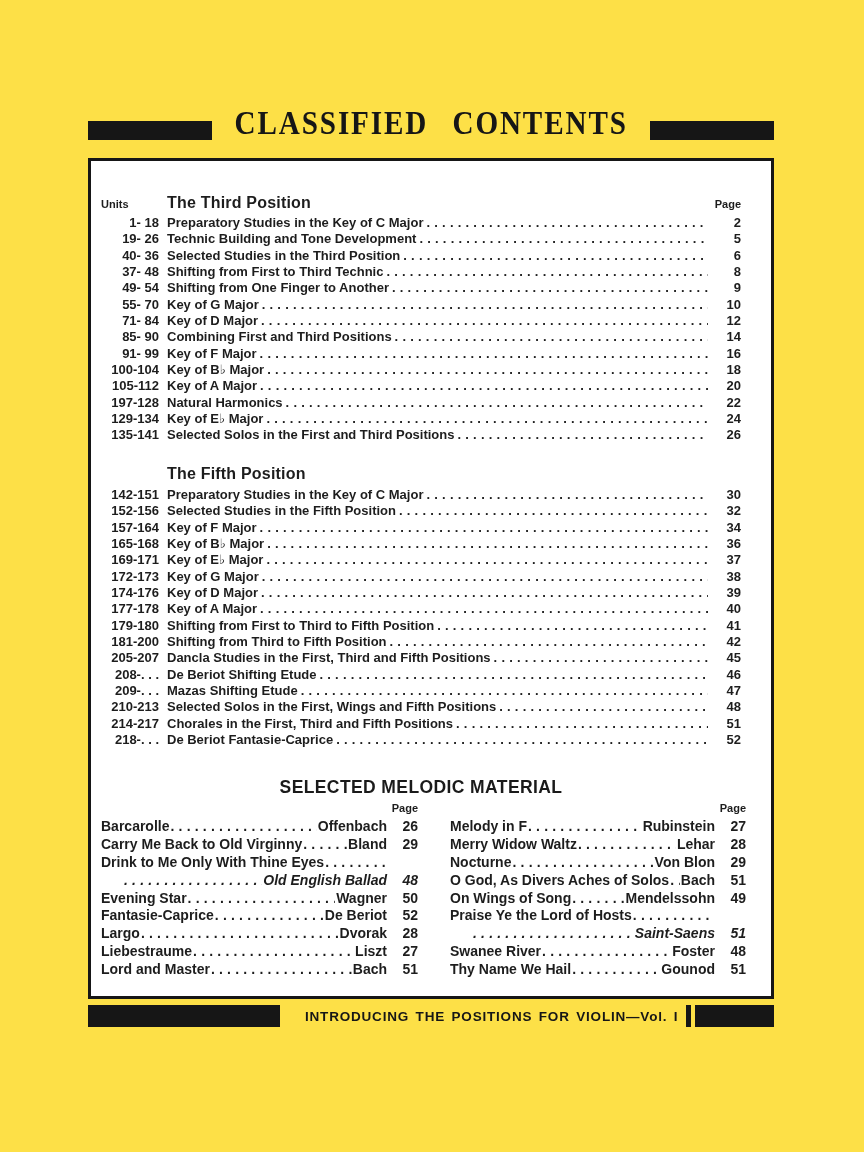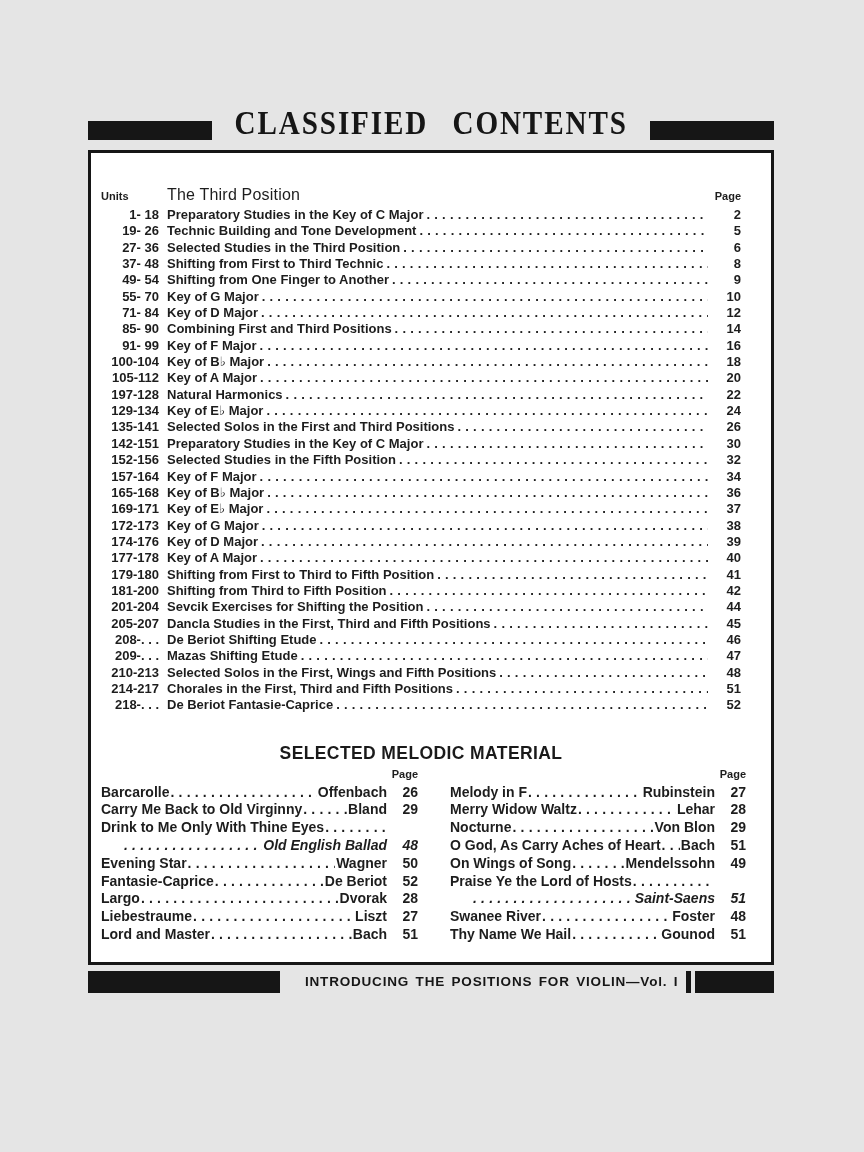--- a/index.html
+++ b/index.html
@@ -1,39 +1,39 @@
 <!DOCTYPE html>
 <html><head>
 <meta charset="utf-8">
 <style>
   html,body { margin:0; padding:0; }
   body {
     width:864px; height:1152px; background:#ffffff;
     font-family:"Liberation Sans","DejaVu Sans",sans-serif;
     color:#1d1d1d; -webkit-font-smoothing:antialiased;
   }
-  .canvas { position:relative; width:864px; height:1152px; background:#e5e5e5; overflow:hidden; }
+  .canvas { position:relative; width:864px; height:1152px; background:#fde047; overflow:hidden; }
   .sheet { position:absolute; left:88px; top:110px; width:686px; }
 
   
   .masthead { display:flex; align-items:flex-end; }
   .mast-bar { background:#161616; height:19px; flex:1 1 auto; }
   .main-title {
     margin:0 10px; font-family:"Liberation Serif","DejaVu Serif",serif;
     font-weight:bold; font-size:31px; line-height:30px; letter-spacing:2px;
     word-spacing:16px; white-space:nowrap; display:inline-block;
     transform:scale(0.94,1.12); transform-origin:center bottom; color:#161616;
   }
 
   
-  .content-box { border:3px solid #161616; margin-top:10px; padding:33px 30px 18px 10px; background:#fff; }
+  .content-box { border:3px solid #161616; margin-top:18px; padding:33px 30px 18px 10px; background:#fff; }
 
   .toc-head { display:flex; align-items:baseline; margin-bottom:3px; }
   .units-head { flex:0 0 58px; font-size:11px; font-weight:bold; }
-  .sec-title { margin-left:8px; font-size:16px; font-weight:normal; letter-spacing:0.2px; flex:1 1 auto; }
+  .sec-title { margin-left:8px; font-size:16px; font-weight:bold; letter-spacing:0.2px; flex:1 1 auto; }
   .page-head { font-size:11px; font-weight:bold; }
 
   .trow { display:flex; align-items:baseline; line-height:16.35px; font-size:13px; font-weight:bold; }
   .trow .u { flex:0 0 58px; text-align:right; white-space:pre; }
   .trow .t { margin-left:8px; white-space:nowrap; }
   .l { flex:1 1 auto; overflow:hidden; white-space:nowrap; margin:0 3px; }
   .l::after {
     content:"..................................................................................................................................";
     letter-spacing:4.2px; font-weight:bold;
   }
@@ -90,21 +90,21 @@
             <span class="l"></span>
             <span class="p">2</span>
           </div>
         <div class="trow">
             <span class="u">19- 26</span>
             <span class="t">Technic Building and Tone Development</span>
             <span class="l"></span>
             <span class="p">5</span>
           </div>
         <div class="trow">
-            <span class="u">27- 36</span>
+            <span class="u">40- 36</span>
             <span class="t">Selected Studies in the Third Position</span>
             <span class="l"></span>
             <span class="p">6</span>
           </div>
         <div class="trow">
             <span class="u">37- 48</span>
             <span class="t">Shifting from First to Third Technic</span>
             <span class="l"></span>
             <span class="p">8</span>
           </div>
@@ -163,20 +163,21 @@
             <span class="p">24</span>
           </div>
         <div class="trow">
             <span class="u">135-141</span>
             <span class="t">Selected Solos in the First and Third Positions</span>
             <span class="l"></span>
             <span class="p">26</span>
           </div>
       </div>
 
+      <div class="sec2-head">The Fifth Position</div>
 
       <div>
         <div class="trow">
             <span class="u">142-151</span>
             <span class="t">Preparatory Studies in the Key of C Major</span>
             <span class="l"></span>
             <span class="p">30</span>
           </div>
         <div class="trow">
             <span class="u">152-156</span>
@@ -224,26 +225,20 @@
             <span class="u">179-180</span>
             <span class="t">Shifting from First to Third to Fifth Position</span>
             <span class="l"></span>
             <span class="p">41</span>
           </div>
         <div class="trow">
             <span class="u">181-200</span>
             <span class="t">Shifting from Third to Fifth Position</span>
             <span class="l"></span>
             <span class="p">42</span>
-          </div>
-        <div class="trow">
-            <span class="u">201-204</span>
-            <span class="t">Sevcik Exercises for Shifting the Position</span>
-            <span class="l"></span>
-            <span class="p">44</span>
           </div>
         <div class="trow">
             <span class="u">205-207</span>
             <span class="t">Dancla Studies in the First, Third and Fifth Positions</span>
             <span class="l"></span>
             <span class="p">45</span>
           </div>
         <div class="trow">
             <span class="u">208-. . .</span>
             <span class="t">De Beriot Shifting Etude</span>
@@ -349,21 +344,21 @@
               <span class="c">Lehar</span>
               <span class="p">28</span>
             </div>
           <div class="mrow">
               <span class="t">Nocturne</span>
               <span class="l"></span>
               <span class="c">Von Blon</span>
               <span class="p">29</span>
             </div>
           <div class="mrow">
-              <span class="t">O God, As Carry Aches of Heart</span>
+              <span class="t">O God, As Divers Aches of Solos</span>
               <span class="l"></span>
               <span class="c">Bach</span>
               <span class="p">51</span>
             </div>
           <div class="mrow">
               <span class="t">On Wings of Song</span>
               <span class="l"></span>
               <span class="c">Mendelssohn</span>
               <span class="p">49</span>
             </div>

